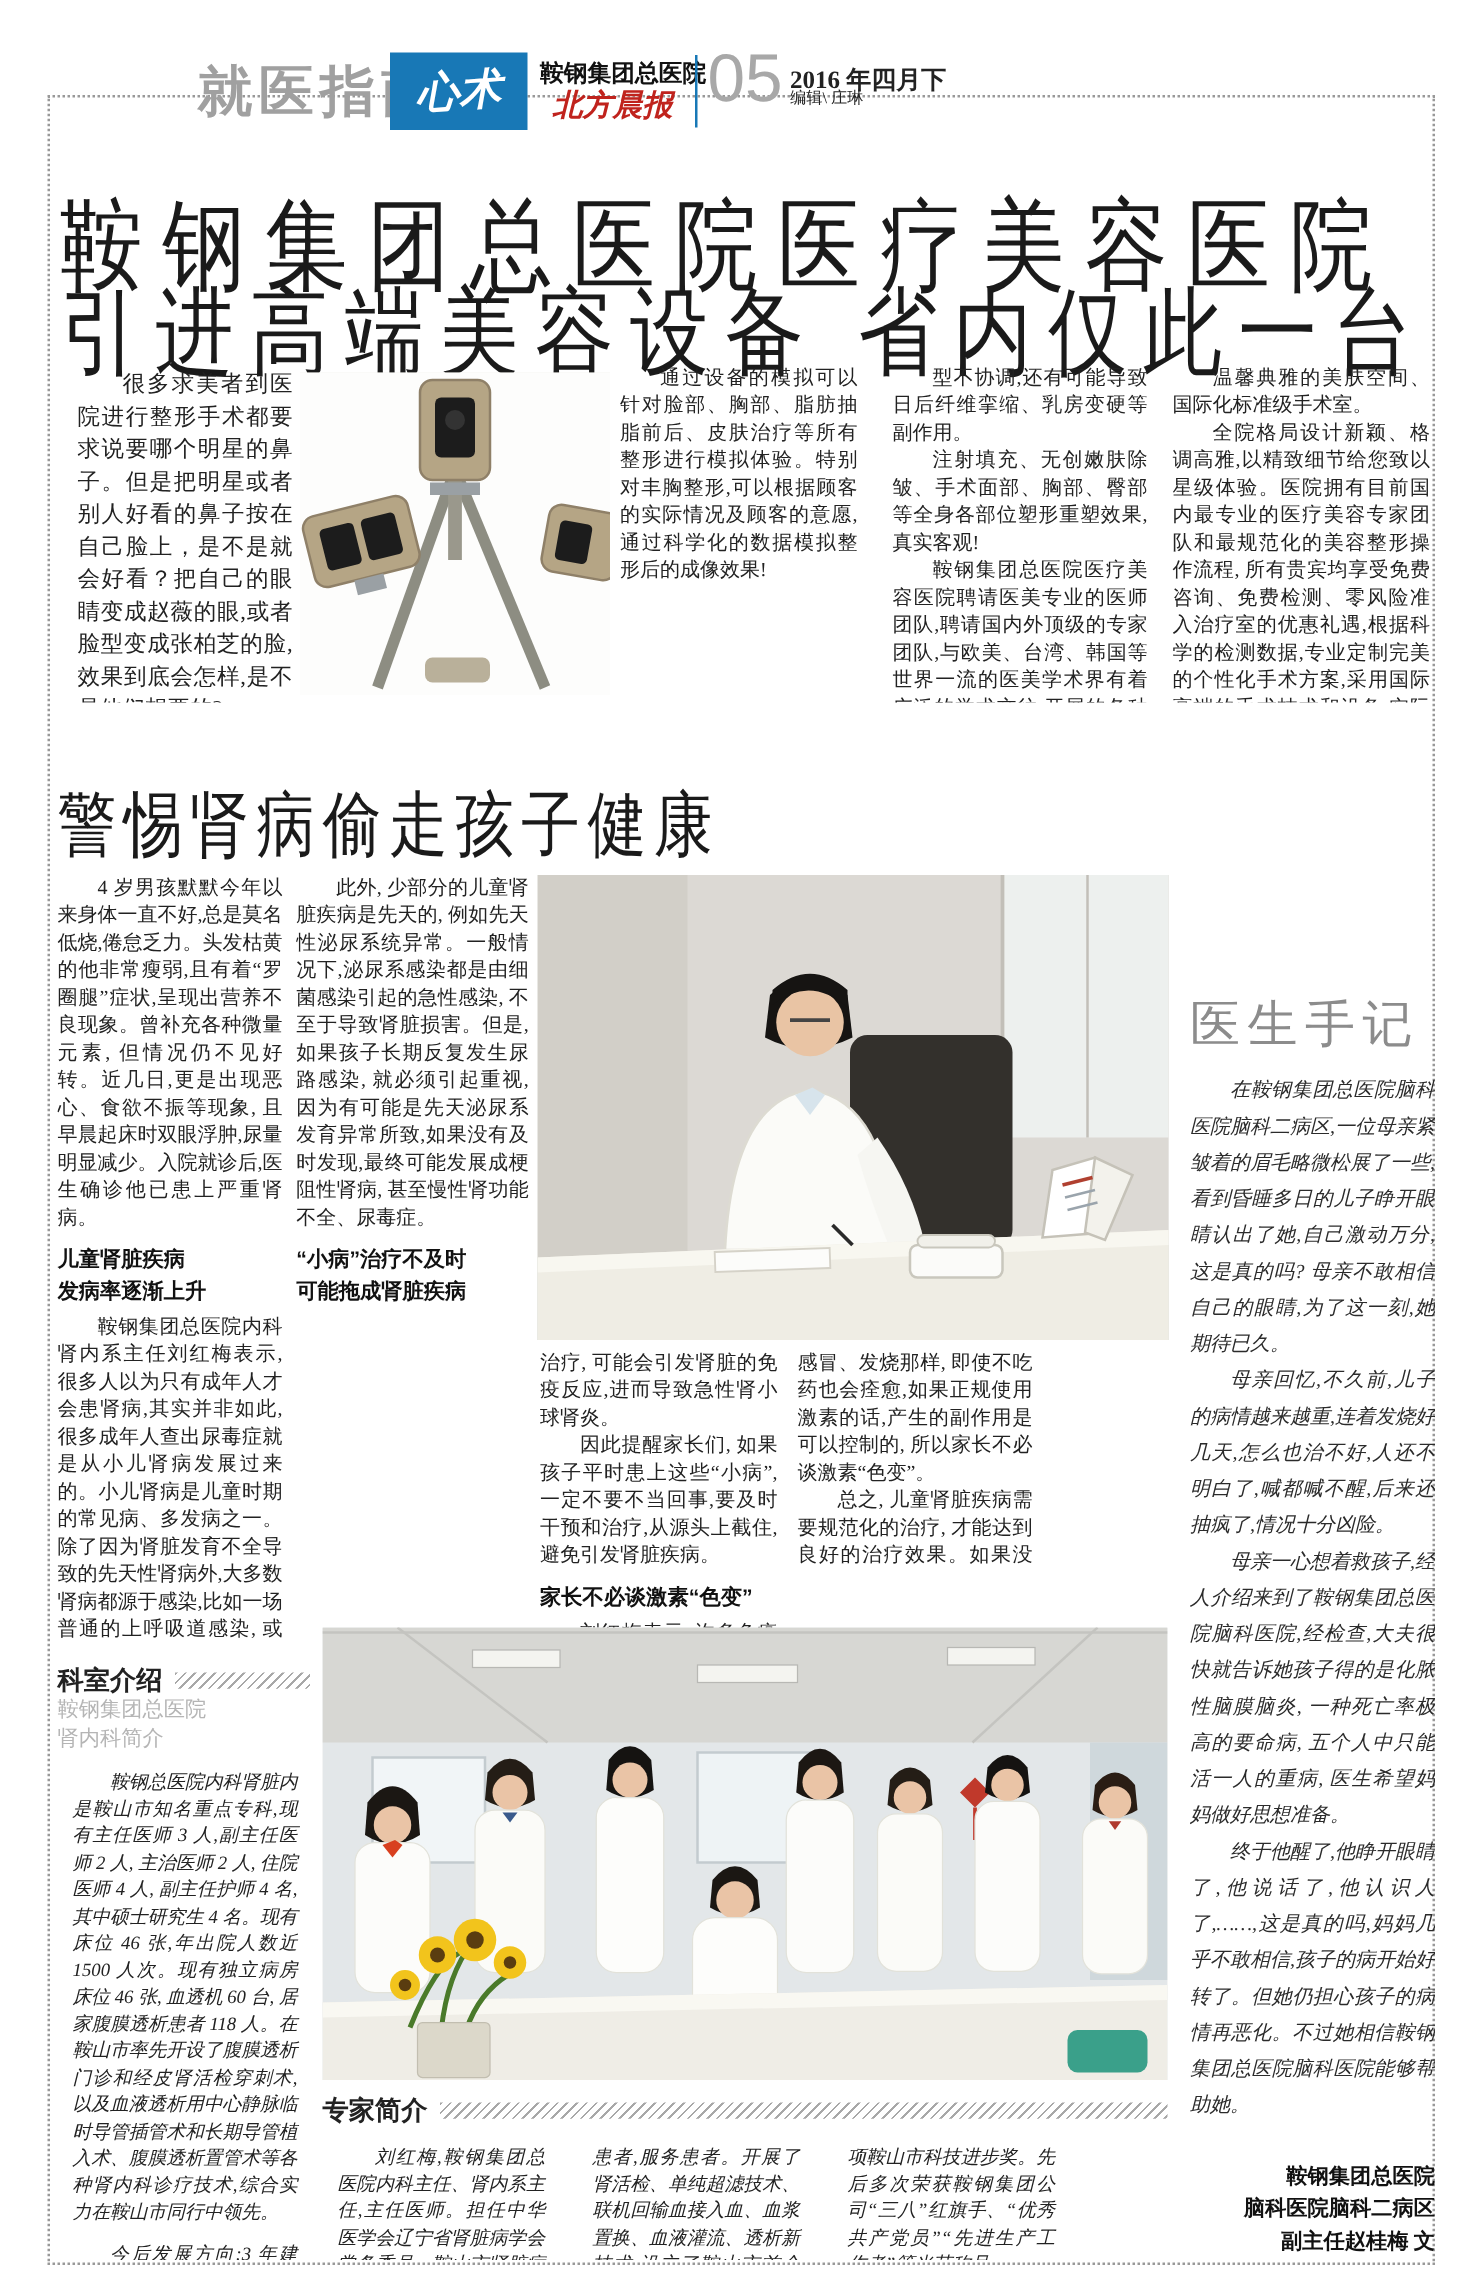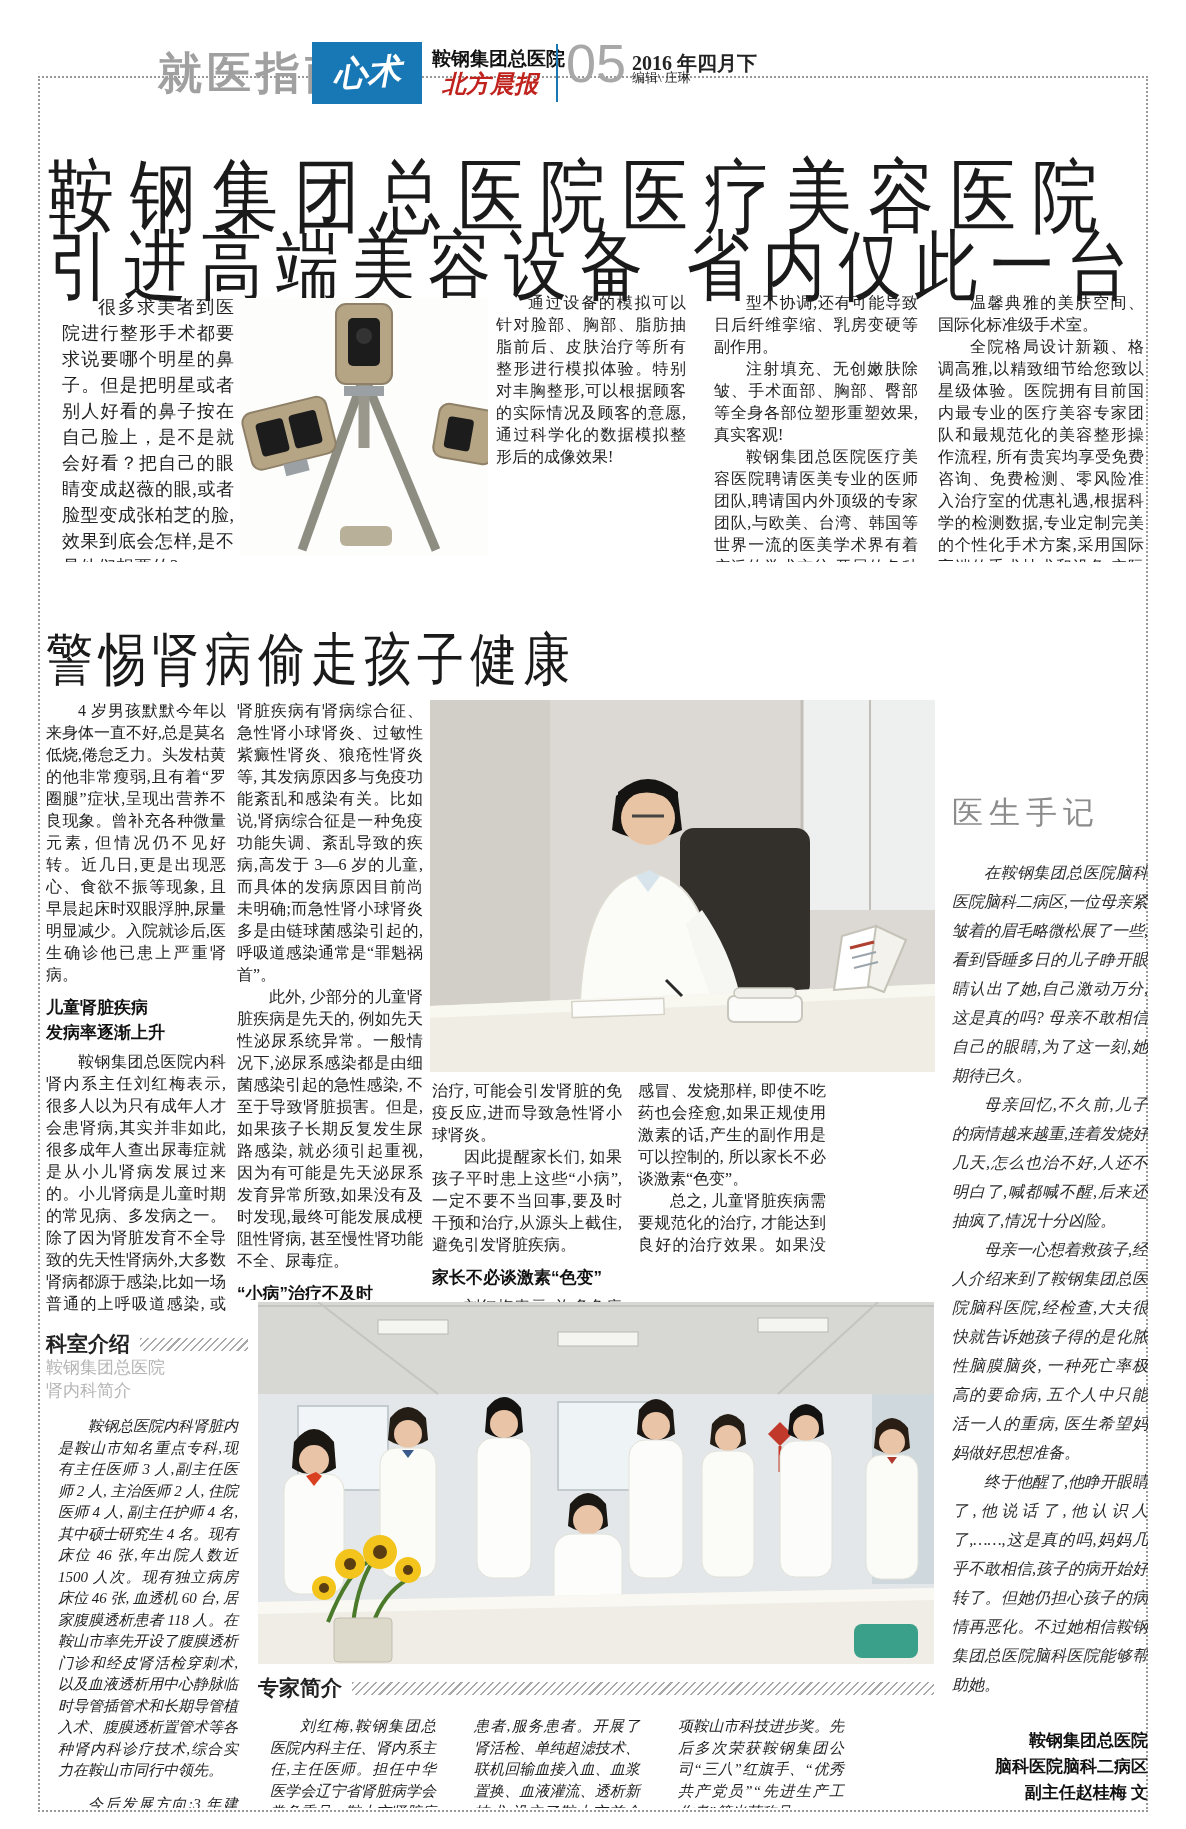--- a/index.html
+++ b/index.html
@@ -32,21 +32,21 @@
   .col{overflow:hidden;font-size:16px;line-height:22px;text-align:justify;}
   .col p{margin:0;text-indent:2em;}
   .lead{font-size:18px;line-height:26px;}
   .subhead{font-family:"Liberation Sans",sans-serif;font-weight:bold;font-size:17px;line-height:25px;
            text-indent:0 !important;margin:9px 0 6px 0 !important;white-space:pre-line;color:#111;}
 
   
   #hl3{left:46px;top:622px;font-size:47px;letter-spacing:6px;font-weight:500;}
 
   
-  .note-title{left:952px;top:792px;font-family:"Liberation Sans",sans-serif;font-size:31px;
+  .note-title{left:952px;top:792px;font-family:"Liberation Sans",sans-serif;font-size:40px;
               color:#8c8c8c;letter-spacing:6px;}
   .note-body{left:952px;top:858px;width:196px;height:950px;overflow:hidden;font-style:italic;
              font-size:16px;line-height:29px;color:#2b2b2b;text-align:justify;}
   .note-body p{margin:0;text-indent:2em;}
   .note-sign{position:absolute;right:0;bottom:2px;left:0;text-align:right;font-style:normal;
              font-weight:bold;font-size:17px;line-height:26px;color:#111;}
 
   
   .sec-hdr{display:flex;align-items:center;}
   .sec-hdr .t{font-family:Liberation Serif, serif;font-weight:bold;font-size:21px;color:#222;white-space:nowrap;}
@@ -130,21 +130,20 @@
 
   <div class="abs col" style="left:46px;top:700px;width:180px;height:612px;">
     <p>4 岁男孩默默今年以来身体一直不好,总是莫名低烧,倦怠乏力。头发枯黄的他非常瘦弱,且有着“罗圈腿”症状,呈现出营养不良现象。曾补充各种微量元素, 但情况仍不见好转。近几日,更是出现恶心、食欲不振等现象, 且早晨起床时双眼浮肿,尿量明显减少。入院就诊后,医生确诊他已患上严重肾病。</p>
     <p class="subhead">儿童肾脏疾病
 发病率逐渐上升</p>
     <p>鞍钢集团总医院内科肾内系主任刘红梅表示, 很多人以为只有成年人才会患肾病,其实并非如此,很多成年人查出尿毒症就是从小儿肾病发展过来的。小儿肾病是儿童时期的常见病、多发病之一。除了因为肾脏发育不全导致的先天性肾病外,大多数肾病都源于感染,比如一场普通的上呼吸道感染, 或是进食海鲜等过敏食物后导致皮肤感染,都有可能会诱发肾炎。</p>
 
   </div>
 
   <div class="abs col" style="left:237px;top:700px;width:186px;height:600px;">
-    <p style="text-indent:0;">肾脏疾病有肾病综合征、急性肾小球肾炎、过敏性紫癜性肾炎、狼疮性肾炎等, 其发病原因多与免疫功能紊乱和感染有关。比如说,肾病综合征是一种免疫功能失调、紊乱导致的疾病,高发于 3—6 岁的儿童,而具体的发病原因目前尚未明确;而急性肾小球肾炎多是由链球菌感染引起的,呼吸道感染通常是“罪魁祸首”。</p>
     <p>此外, 少部分的儿童肾脏疾病是先天的, 例如先天性泌尿系统异常。一般情况下,泌尿系感染都是由细菌感染引起的急性感染, 不至于导致肾脏损害。但是,如果孩子长期反复发生尿路感染, 就必须引起重视, 因为有可能是先天泌尿系发育异常所致,如果没有及时发现,最终可能发展成梗阻性肾病, 甚至慢性肾功能不全、尿毒症。</p>
     <p class="subhead">“小病”治疗不及时
 可能拖成肾脏疾病</p>
 
   </div>
 
   <div class="abs photo" style="left:430px;top:700px;width:505px;height:372px;">
     <svg width="505" height="372" viewBox="0 0 505 372">
       <rect width="505" height="372" fill="#dcd9d4"></rect>
       <rect x="372" y="0" width="133" height="210" fill="#edf0ee"></rect>

